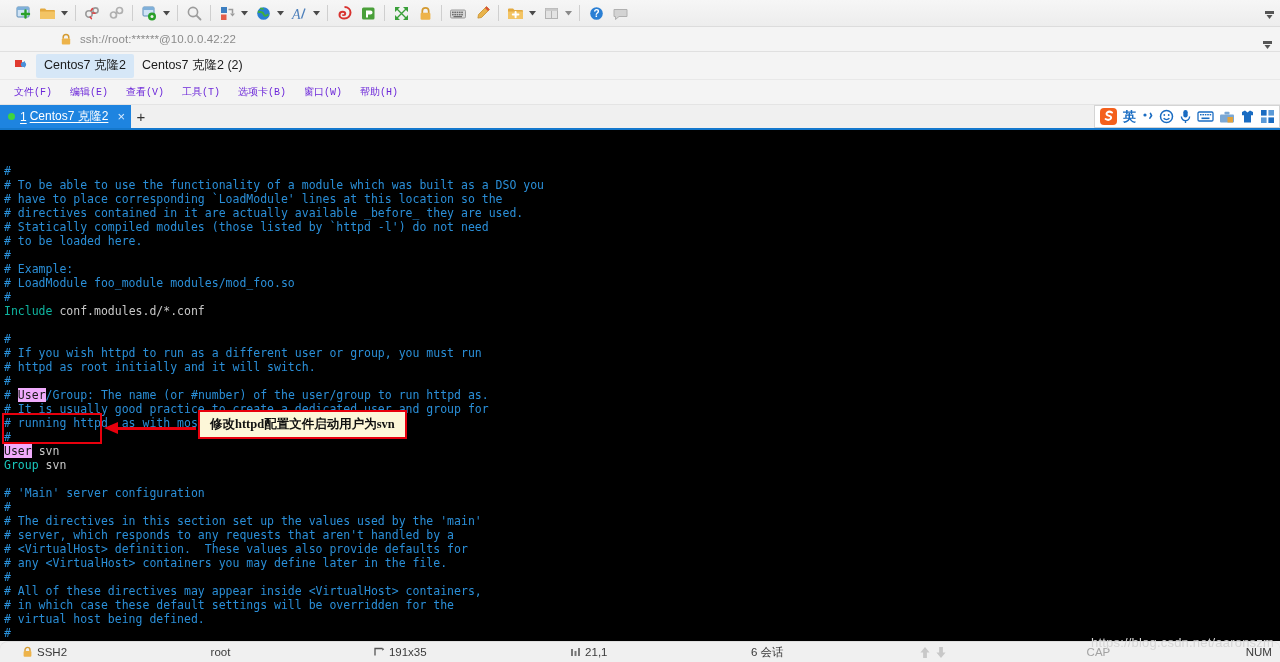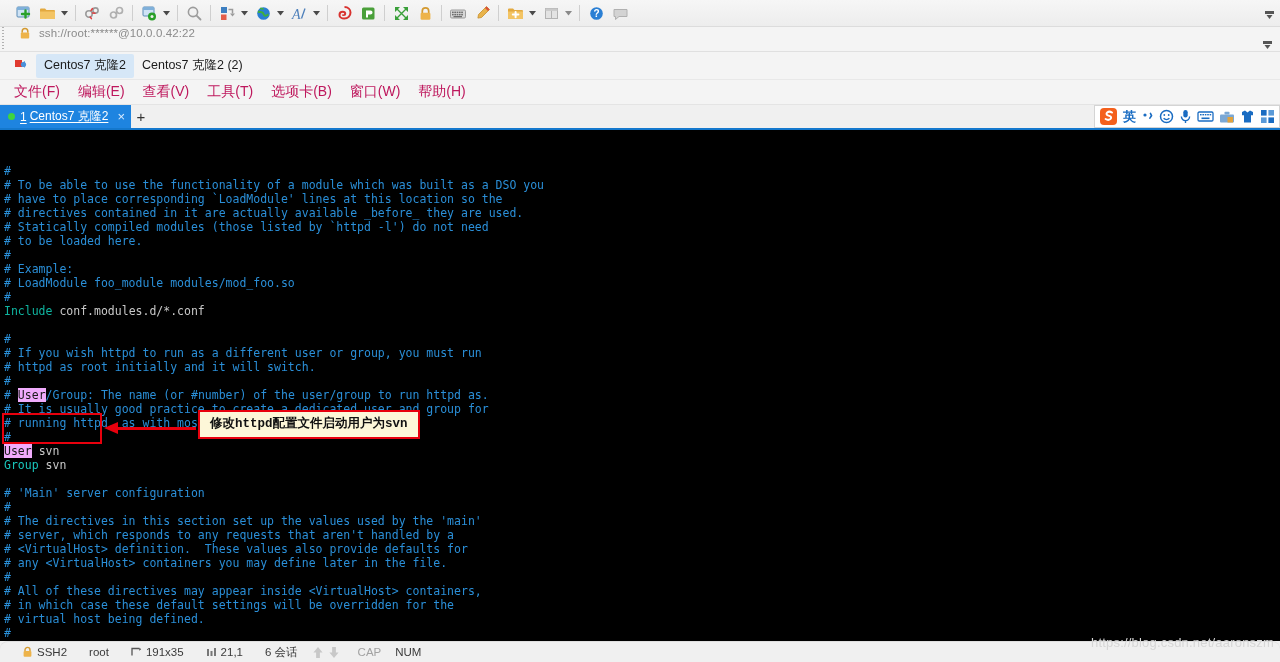--- a/index.html
+++ b/index.html
@@ -53,24 +53,25 @@
     width: 1px; height: 16px; margin: 0 4px;
     background: #cfcfcf;
   }
   .tb-overflow {
     position: absolute; right: 6px; top: 6px;
   }
 
   
   .addrbar {
     height: 24px; flex: 0 0 24px;
-    display: flex; 
+    display: flex; align-items: center;
     background: #f4f4f4;
     border-bottom: 1px solid #e0e0e0;
     position: relative;
+    padding-left: 41px;
   }
   .addr-lock { margin: 0 8px 0 12px; display:flex; }
   .addr-text {
     font-size: 11.5px; color: #8b8b8b;
     letter-spacing: .1px;
   }
   .addr-caret { position: absolute; right: 8px; top: 9px; }
 
   
   .sessionbar {
@@ -90,24 +91,25 @@
 
   
   .menubar {
     height: 24px; flex: 0 0 24px;
     display: flex; align-items: center;
     background: #f4f4f4;
     border-bottom: 1px solid #e4e4e4;
     padding-left: 14px;
   }
   .menu-item {
-    font-size: 14px; color: #be185d;
+    font-size: 10px; color: #6d28d9;
     padding: 2px 9px 3px 0px;
     margin-right: 9px;
     white-space: nowrap;
+    font-family: Liberation Mono, monospace;
   }
 
   
   .termtabs {
     height: 23px; flex: 0 0 23px;
     display: flex; align-items: flex-end;
     background: #f0f0f0;
     position: relative;
     border-bottom: 2px solid #1478cd;
   }
@@ -189,32 +191,32 @@
     border-top: 6px solid transparent;
     border-bottom: 6px solid transparent;
     border-right: 14px solid #e8000d;
   }
   .annot {
     position: absolute;
     left: 198px; top: 5px;
     border: 2px solid #e8000d;
     background: #fdf7d8;
     color: #111;
-    font-family: Liberation Mono, monospace;
+    font-family: Liberation Serif, serif;
     font-size: 12.5px;
     font-weight: bold;
     padding: 5px 10px 6px 10px;
     white-space: nowrap;
     line-height: 14px;
   }
 
   
   .statusbar {
     height: 20px; flex: 0 0 20px;
-    display: flex; align-items: center; justify-content: flex-start;
+    display: flex; align-items: center; justify-content: space-between;
     background: #f0f0f0;
     border-top: 1px solid #dfdfdf;
     font-size: 11.5px; color: #3a3a3a;
     position: relative;
     padding-right: 8px;
     border-radius: 8px;
   }
   .sb-cell { display: flex; align-items: center; margin-left: 22px; white-space: nowrap; }
   .sb-cell.gap-sm { margin-left: 14px; }
   .sb-icon { margin-right: 4px; display: flex; }

